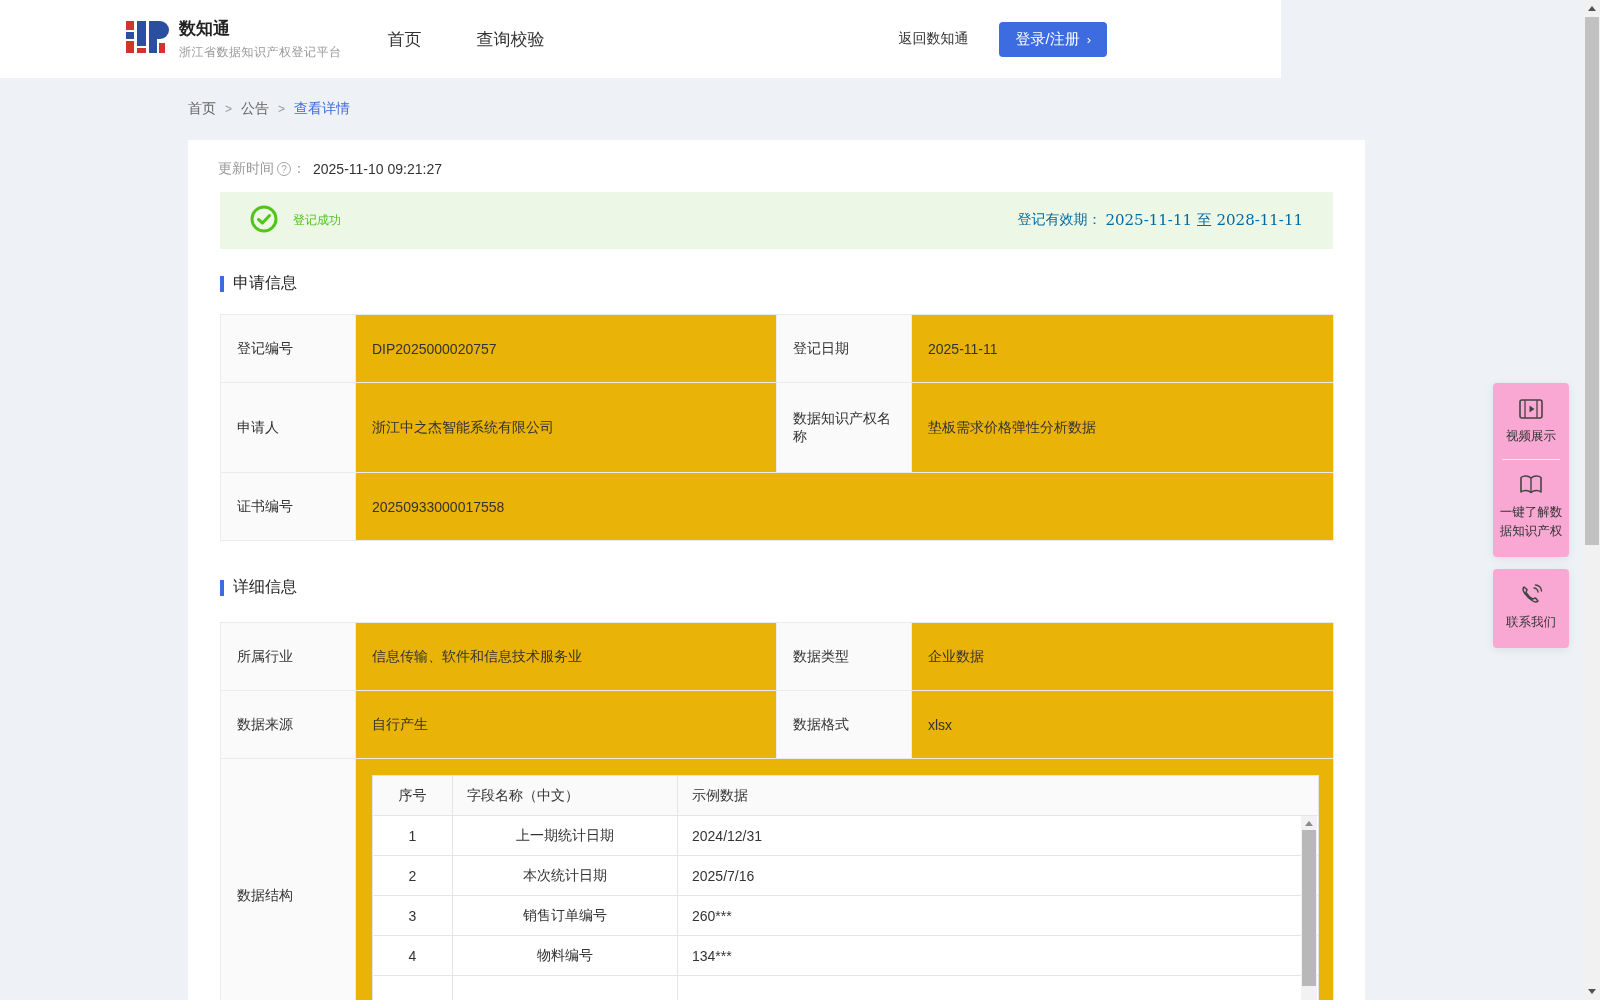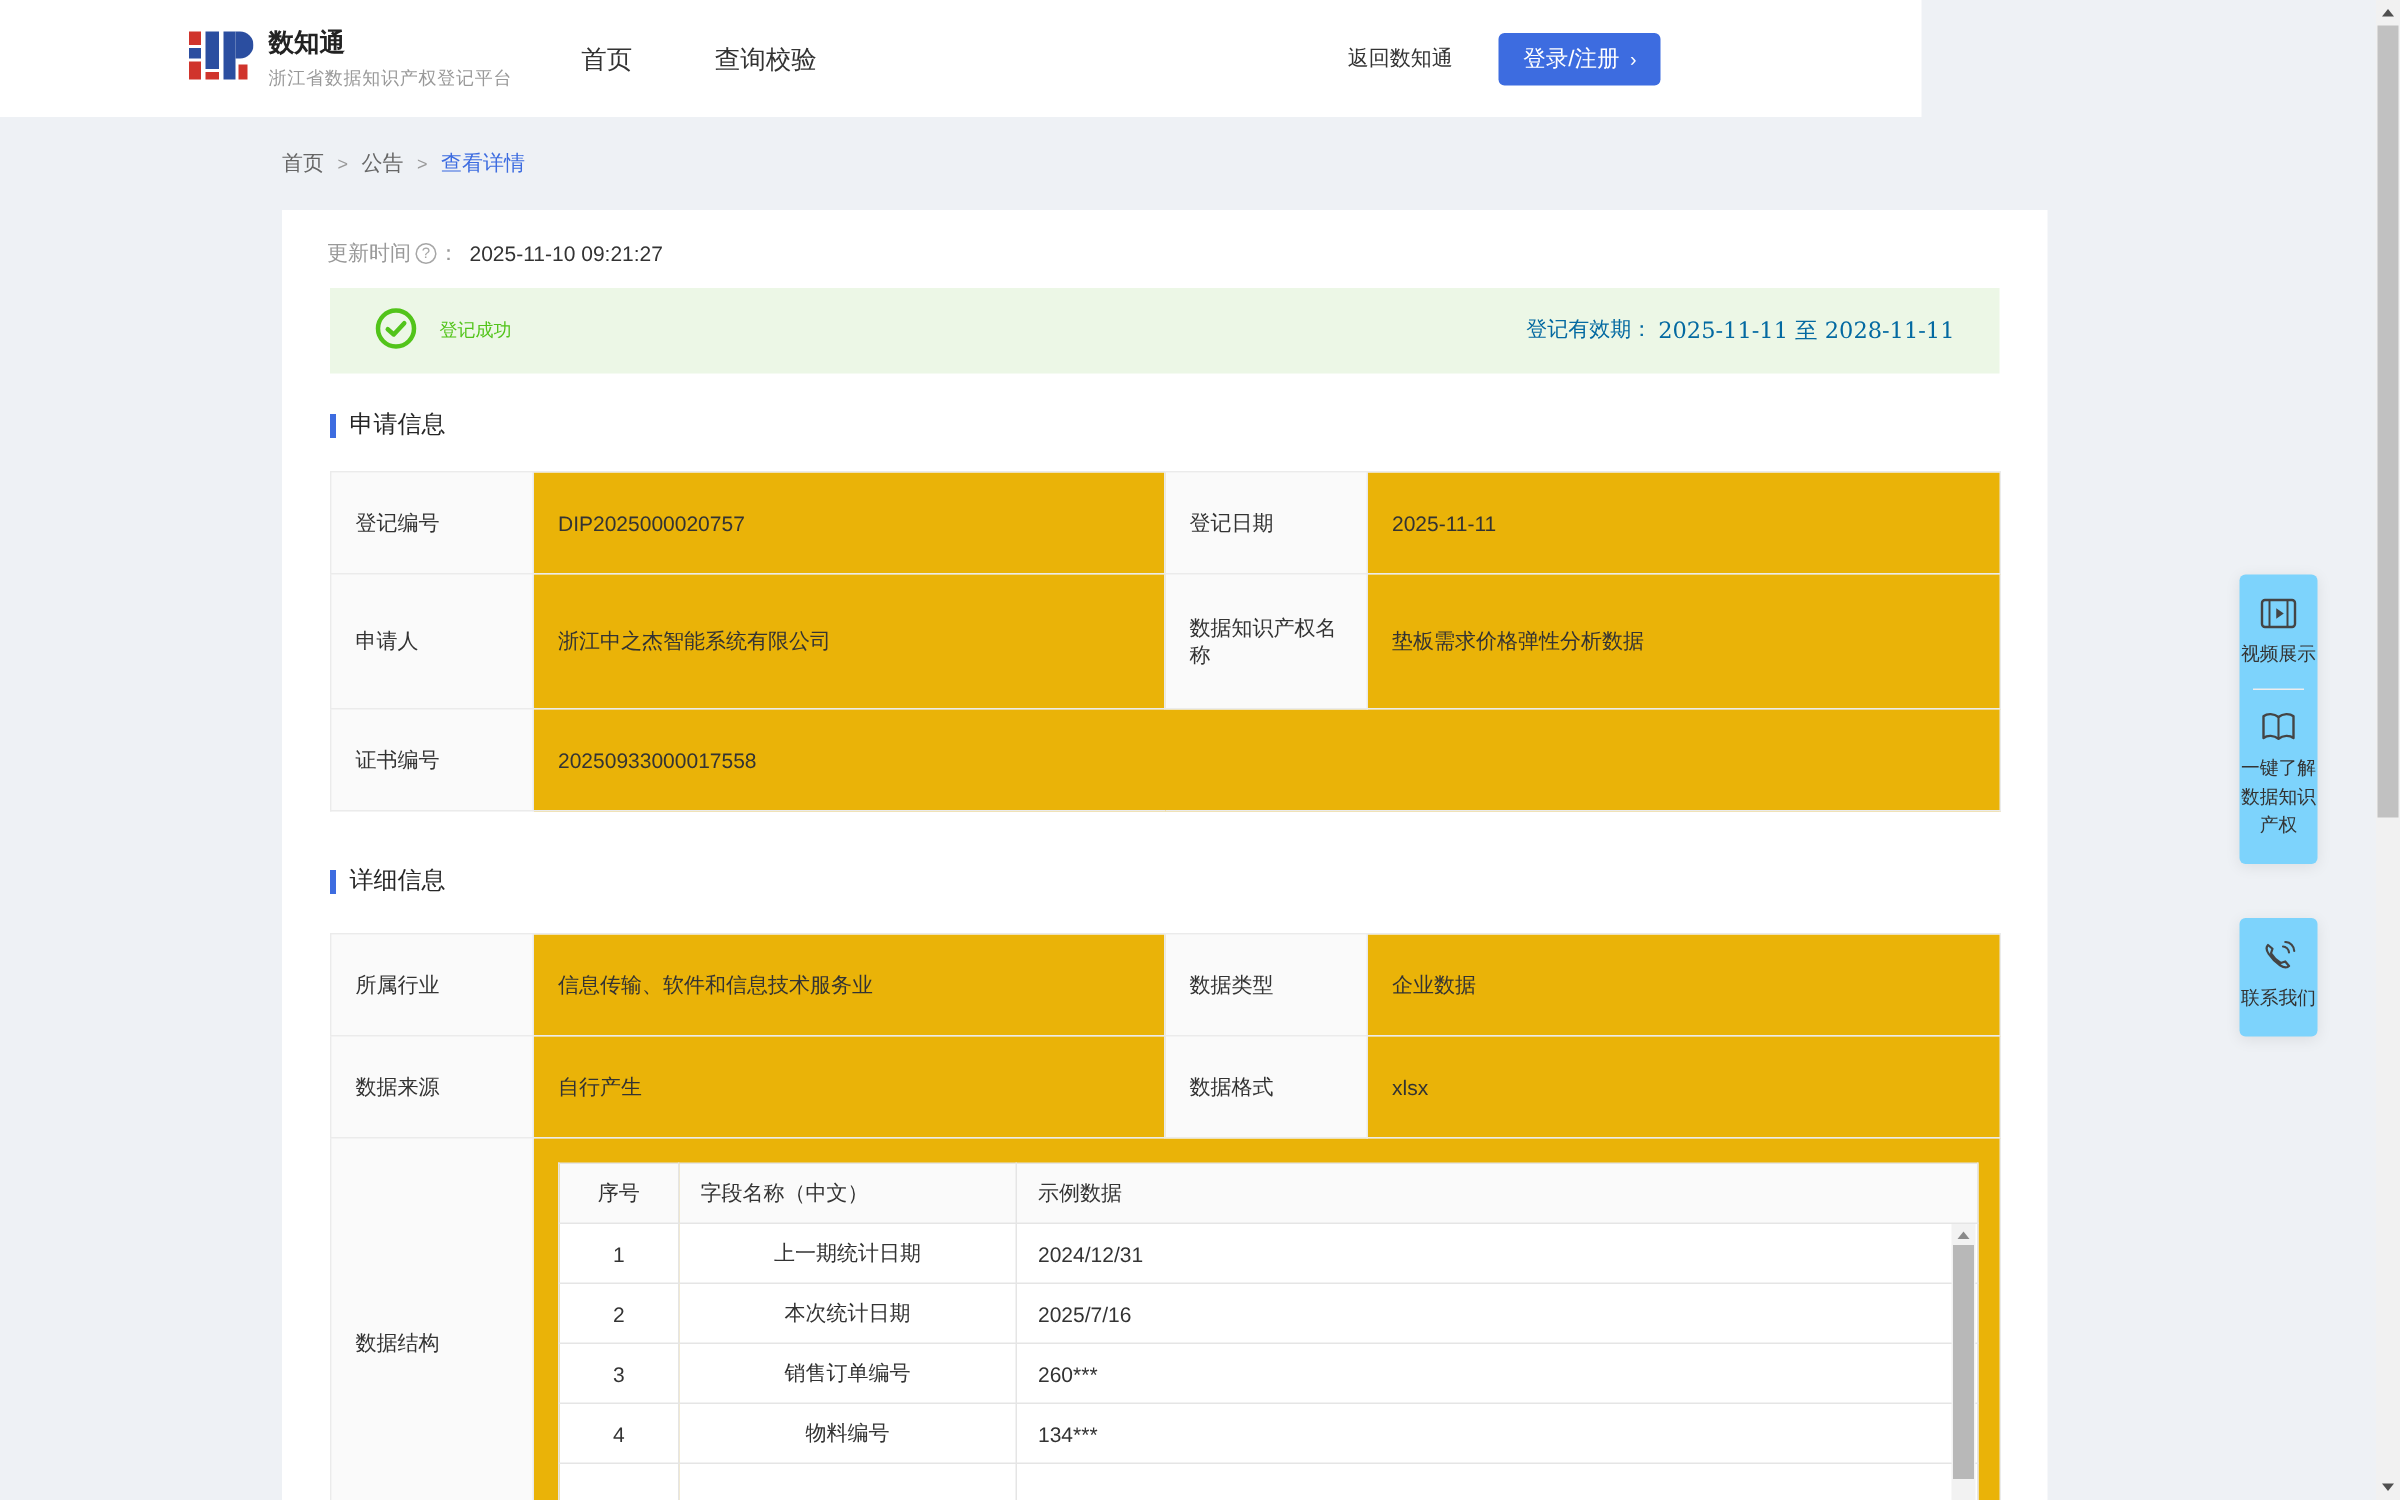--- a/index.html
+++ b/index.html
@@ -90,26 +90,26 @@
   }
   .inner-sb-up {
     position:absolute; top:5px; left:4px;
     width:0; height:0; border-left:4px solid transparent; border-right:4px solid transparent;
     border-bottom:5px solid #8a8a8a;
   }
   .inner-sb-thumb { position:absolute; top:14px; left:1px; width:14px; height:156px; background:#b8b8b8; }
 
   
   .float-card {
-    position:absolute; left:1493px; width:52px; background:#7dd3fc; border-radius:4px;
+    position:absolute; left:1493px; width:76px; background:#f9a8d4; border-radius:4px;
     box-shadow:0 2px 10px rgba(0,0,0,0.08); text-align:center; font-size:12.5px;
     color:#333; z-index:6; cursor:pointer;
   }
   .float-card-1 { top:383px; padding:14px 0 16px; }
-  .float-card-2 { top:612px; padding:14px 0 16px; }
+  .float-card-2 { top:569px; padding:14px 0 16px; }
   .float-item-label { line-height:19px; margin-top:6px; padding:0 1px; }
   .float-divider { height:1px; background:#ededed; margin:13px 9px; }
   .float-icon { display:block; margin:0 auto; }
 
   
   .page-scrollbar {
     position:absolute; right:0; top:0; width:16px; height:1000px;
     background:#f1f1f1; z-index:20; cursor:pointer;
   }
   .sb-up {

